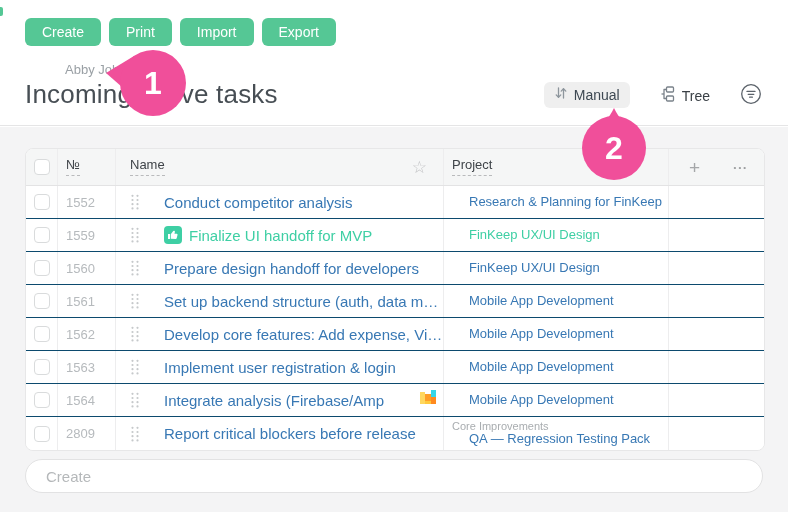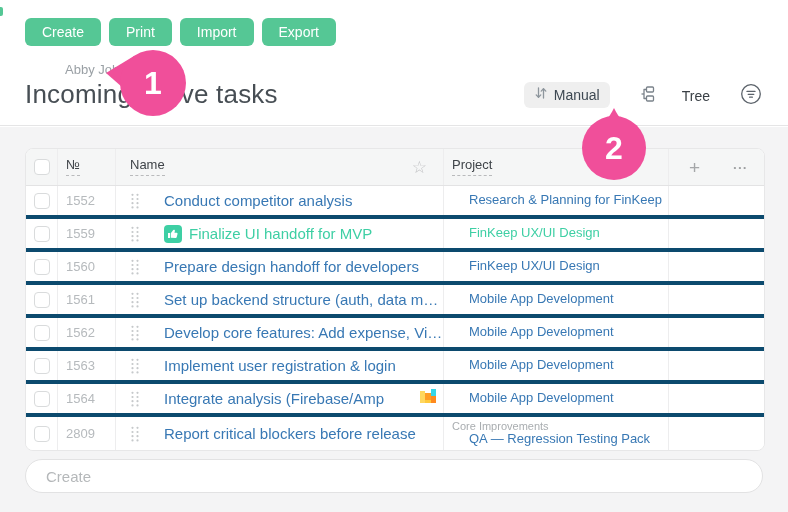--- a/index.html
+++ b/index.html
@@ -21,31 +21,31 @@
 
   .crumb { position:absolute; left:25px; top:62px; font-size:13px; color:#9aa0a5;margin-left:40px; }
   .page-title { position:absolute; left:25px; top:79px; font-size:26px; font-weight:400;
     color:#474e54; letter-spacing:.2px; white-space:nowrap; }
 
   .view-controls { position:absolute; right:26px; top:82px; display:flex; gap:26px; }
   .sort-pill { display:flex; align-items:center; gap:6px; background:#efefef; border-radius:6px;
     padding:4px 10px; height:26px; cursor:pointer; }
   .sort-pill .lbl { font-size:14px; color:#3d4852; }
   .tree-btn { display:flex; align-items:center; gap:6px; cursor:pointer; padding:4px 4px; }
-  .tree-btn .lbl { font-size:14px; color:#3a4046;margin-left:20px; }
+  .tree-btn .lbl { font-size:14px; color:#3a4046; }
   .filter-btn { cursor:pointer; display:flex; align-items:center; }
 
   
   .content-bg { position:absolute; left:0; top:127px; width:788px; height:385px; background:#f4f4f5; }
 
   
   .task-table { position:absolute; left:25px; top:148px; width:740px; background:#ffffff;
     border:1px solid #e7e7e8; border-radius:8px; overflow:hidden; z-index:2; }
   .tr { display:grid; grid-template-columns:32px 58px 328px 225px 1fr;
-    height:33px; border-bottom:4px solid #0c4a6e; background:#ffffff; }
+    height:33px; border-bottom:1px solid #0c4a6e; background:#ffffff; }
   .tr:last-child { border-bottom:none; }
   .tr.thead { height:37px; background:#f5f6f6; border-bottom:1px solid #e3e3e4; }
   .td { display:flex; align-items:center; border-right:1px solid #ededee; overflow:hidden; position:relative; }
   .td:last-child { border-right:none; }
   .col-check { justify-content:center; }
   .checkbox { width:16px; height:16px; border:1px solid #d9dbdc; border-radius:4px; background:#fff; cursor:pointer; }
   .col-num { padding-left:8px; font-size:13px; color:#b6babd; }
   .thead .col-num { color:#3f4449; }
   .hdr-label { display:inline-block; font-size:13px; color:#3f4449;
     border-bottom:1px dashed #b9babc; padding-bottom:2px; line-height:1.1; }

